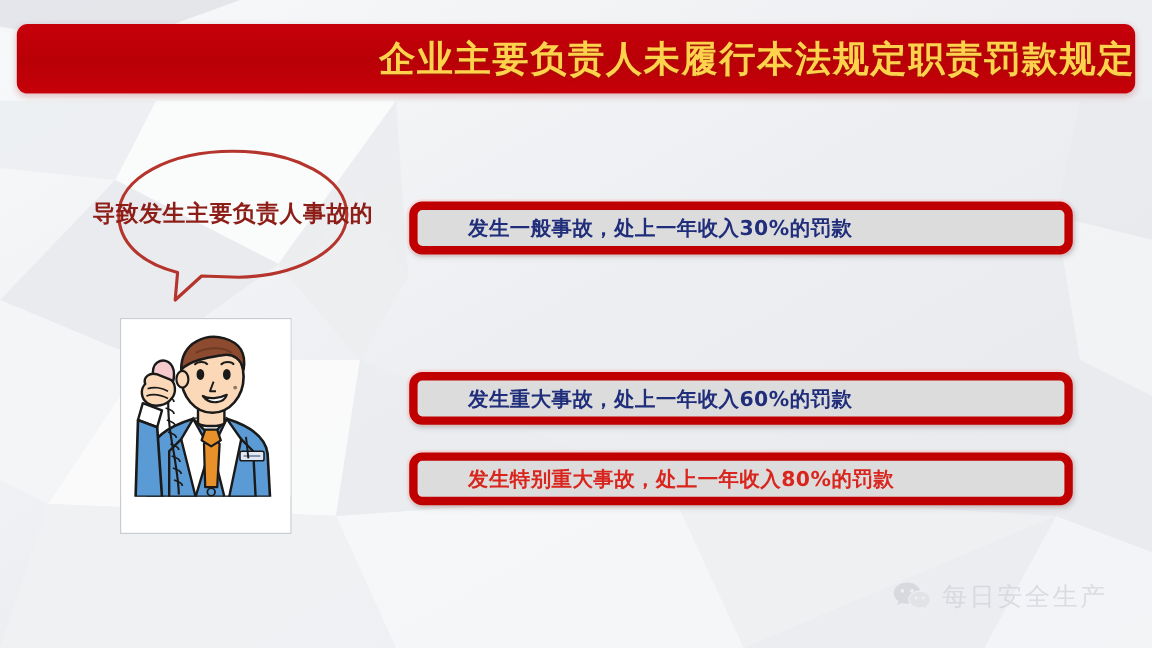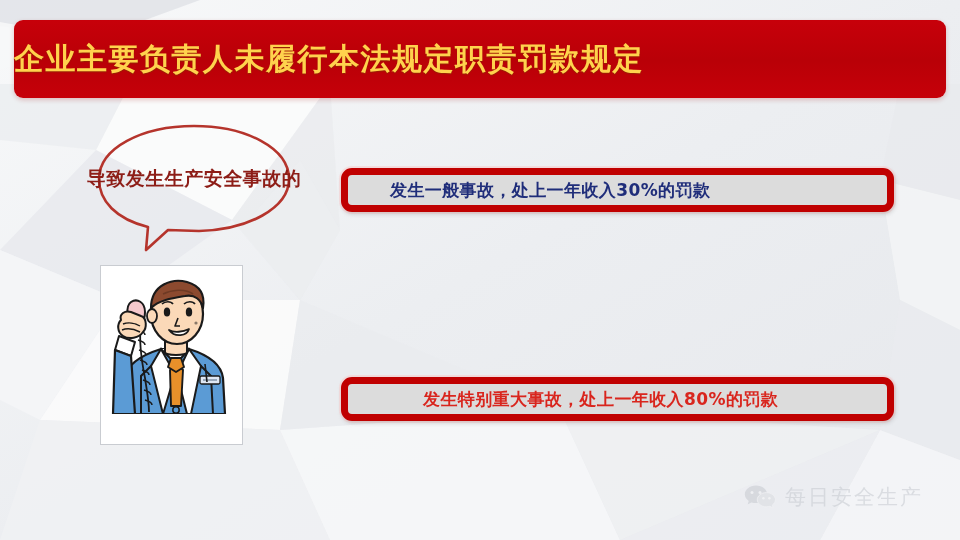--- a/index.html
+++ b/index.html
@@ -28,27 +28,27 @@
     inset: 0;
     pointer-events: none;
   }
 
   
   #title-banner {
     position: absolute;
     left: 14px;
     top: 20px;
     width: 932px;
-    height: 78px;
+    height: 58px;
     background: linear-gradient(180deg, #c7000a 0%, #b90007 52%, #c60009 100%);
     border-radius: 9px;
     box-shadow: 0 2px 5px rgba(160, 0, 0, 0.22);
     display: flex;
     align-items: center;
-    justify-content: flex-start;
+    justify-content: flex-end;
   }
   #title-text {
     font-size: 30px;
     font-weight: bold;
     letter-spacing: 1.5px;
     color: #ffd24d;
     text-shadow: 0 1px 1px rgba(120, 60, 0, 0.55);
     white-space: nowrap;
   }
 
@@ -210,21 +210,21 @@
                C 150 2, 193 24, 193 55
                C 193 84, 152 106, 103 107
                L 72 106
                L 50 126
                L 52 103
                C 20 95, 3 77, 3 55
                C 3 24, 46 2, 98 2 Z" fill="none" stroke="#b5342c" stroke-width="2.6" stroke-linejoin="round"></path>
     </svg>
     <div id="bubble-text">
       <span>导致发生</span>
-      <span>生产安全</span>
+      <span>主要负责人</span>
       <span>事故的</span>
     </div>
   </div>
 
   <div id="person-card">
     <svg id="person-art" viewBox="0 0 143 148">
       <rect x="0" y="0" width="143" height="148" fill="#ffffff"></rect>
 
       <path d="M22 148 L24 112 C26 96, 44 88, 60 83 L88 83 C104 88, 120 96, 122 112 L124 148 Z" fill="#5b9bd5" stroke="#1a1a1a" stroke-width="2.2" stroke-linejoin="round"></path>
 
@@ -283,23 +283,26 @@
 
       <path d="M14 84 L30 90 L34 148 L12 148 Z" fill="#5b9bd5" stroke="#1a1a1a" stroke-width="2.2" stroke-linejoin="round"></path>
     </svg>
   </div>
 
   <div class="penalty-box" id="penalty-box-0">
     <div class="penalty-text" style="color:#1F2D7A;">发生一般事故，处上一年收入30%的罚款</div>
   </div>
 
 
+  <div class="penalty-box" id="penalty-box-2">
+    <div class="penalty-text" style="color:#1F2D7A;">发生重大事故，处上一年收入60%的罚款</div>
+  </div>
 
   <div class="penalty-box" id="penalty-box-3">
-    <div class="penalty-text" style="color:#D9251D;margin-left:33px;">发生特别重大事故，处上一年收入80%的罚款</div>
+    <div class="penalty-text" style="color:#D9251D;">发生特别重大事故，处上一年收入80%的罚款</div>
   </div>
 
   <div id="watermark">
     <svg width="32" height="26" viewBox="0 0 32 26">
       <path d="M12 1.5 C5.6 1.5 0.8 5.6 0.8 10.3 C0.8 13 2.3 15.4 4.7 17 L3.6 20.4 L7.4 18.5
                C8.8 18.9 10.3 19.1 12 19.1 C18.4 19.1 23.2 15 23.2 10.3 C23.2 5.6 18.4 1.5 12 1.5 Z" fill="#c6cad0"></path>
       <circle cx="8" cy="8.4" r="1.5" fill="#f0f1f3"></circle>
       <circle cx="16" cy="8.4" r="1.5" fill="#f0f1f3"></circle>
       <path d="M22.4 8.6 C17.3 8.6 13.3 11.9 13.3 15.7 C13.3 19.5 17.3 22.8 22.4 22.8
                C23.6 22.8 24.8 22.6 25.9 22.3 L29.2 24 L28.3 21.1 C30.2 19.8 31.4 17.9 31.4 15.7

